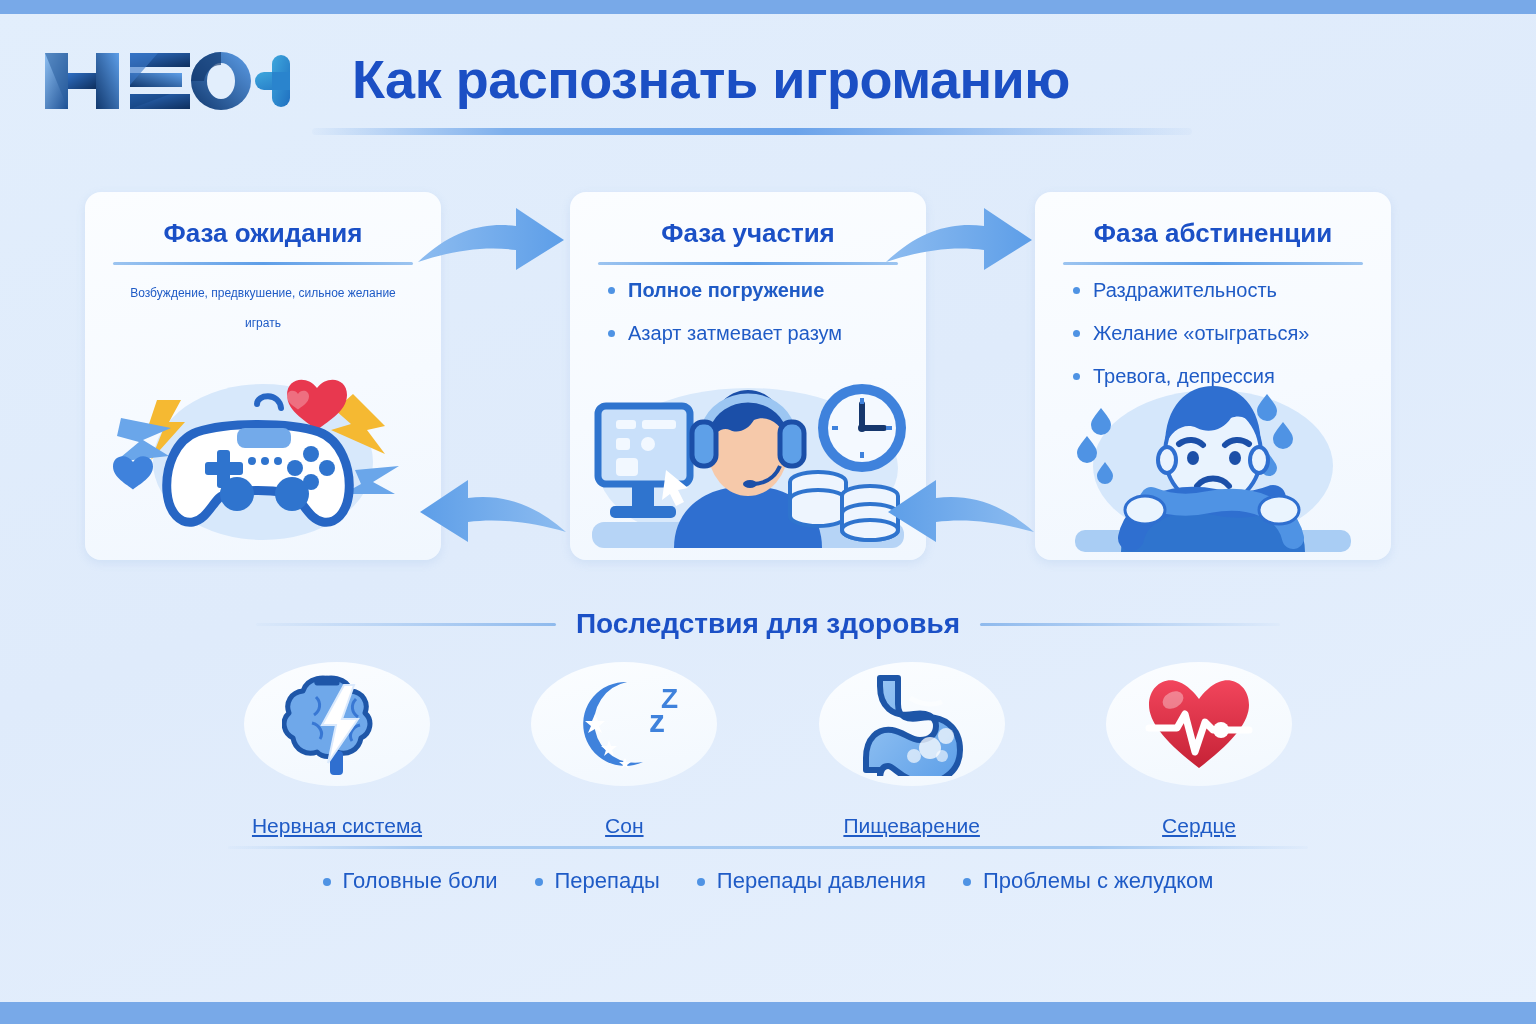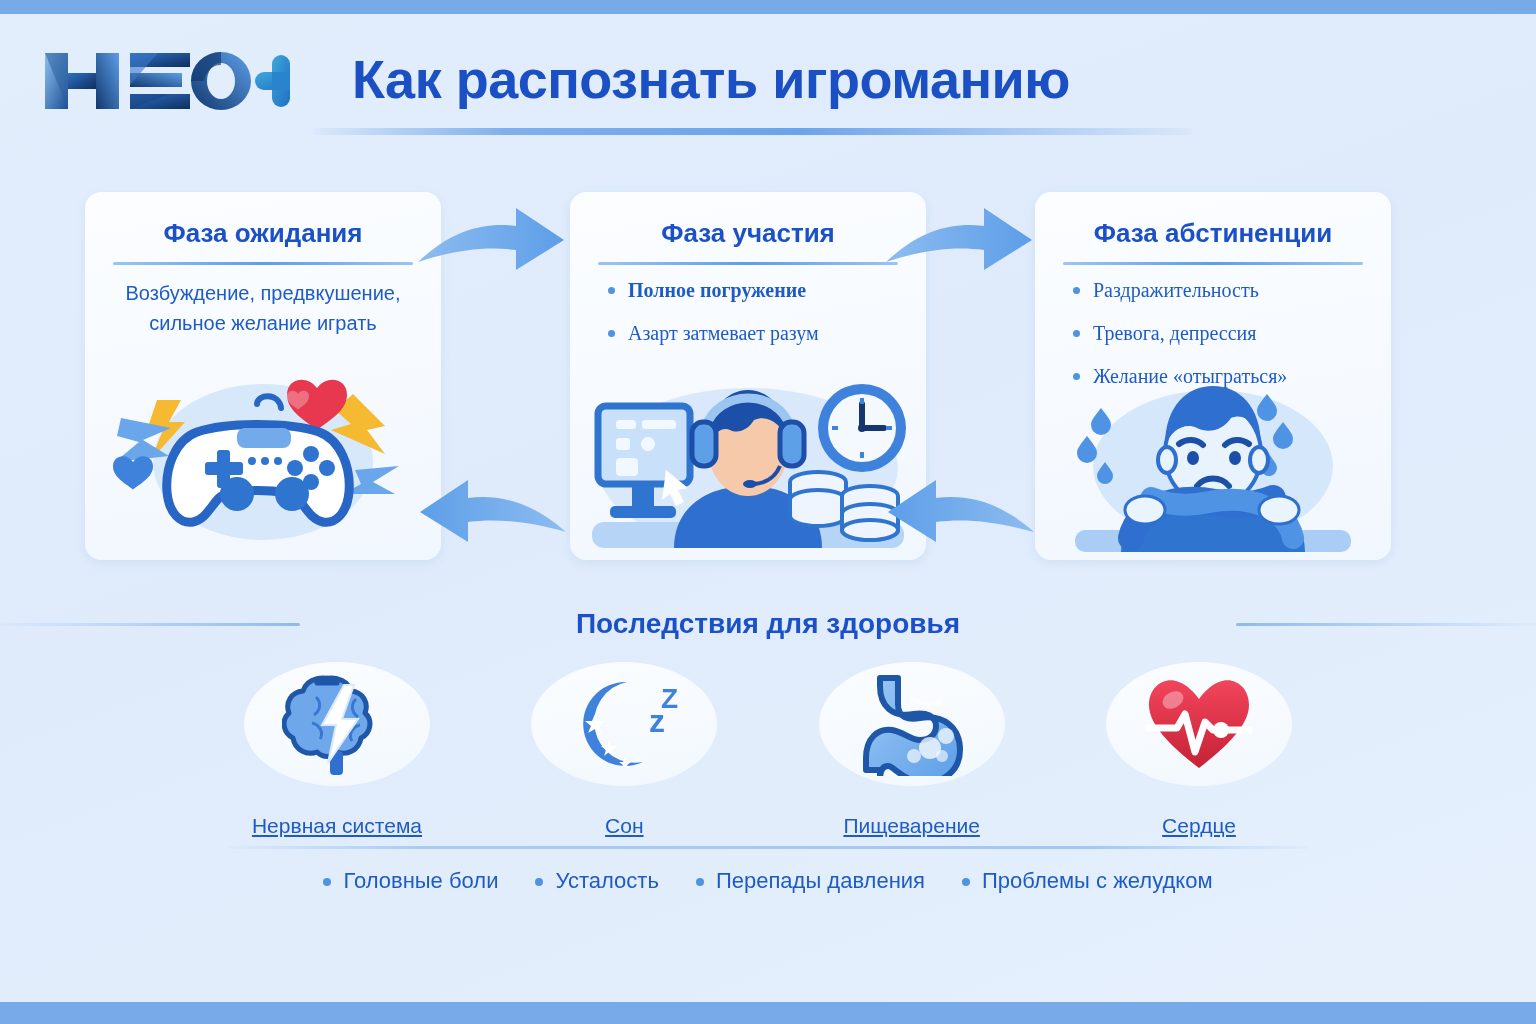--- a/index.html
+++ b/index.html
@@ -93,31 +93,30 @@
     border-radius: 2px;
     background: linear-gradient(90deg, #9cc4f0, #5e9ee8 50%, #9cc4f0);
   }
   .card-body {
     position: absolute;
     top: 86px;
     left: 20px;
     width: 316px;
   }
   .card-para {
-    font-size: 20px;
+    font-size: 12px;
     line-height: 30px;
     color: #1f5bc6;
     text-align: center;
     padding: 0 6px;
   }
   .bullet-list {
     list-style: none;
     margin: 0;
     padding: 0 0 0 14px;
-    font-family: Liberation Serif, serif;
   }
   .bullet-list li {
     position: relative;
     font-size: 20px;
     line-height: 24px;
     color: #1f5bc6;
     padding: 0 0 19px 24px;
     white-space: nowrap;
   }
   .bullet-list li.strong { font-weight: bold; }
@@ -152,21 +151,21 @@
   .arrow.a-bot2 { left: 880px; top: 472px; }
 
   
   .section-head {
     position: absolute;
     left: 0;
     top: 608px;
     width: 1536px;
     display: flex;
     align-items: center;
-    justify-content: space-between;
+    justify-content: center;
     gap: 20px;
   }
   .section-rule {
     width: 300px;
     height: 3px;
     border-radius: 2px;
   }
   .section-rule.left {
     background: linear-gradient(90deg, rgba(140,185,235,0.05), #8fbaed);
   }
@@ -400,22 +399,22 @@
       </svg>
     </div>
   </div>
 
   <div class="card c3">
     <div class="card-title">Фаза абстиненции</div>
     <div class="card-rule"></div>
     <div class="card-body">
       <ul class="bullet-list">
         <li>Раздражительность</li>
+        <li>Желание «отыграться»</li>
         <li>Тревога, депрессия</li>
-        <li>Желание «отыграться»</li>
       </ul>
     </div>
     <div class="card-art">
       <svg width="356" height="190" viewBox="0 0 356 190">
         <ellipse cx="178" cy="96" rx="120" ry="76" fill="#d5e7fb"></ellipse>
         <rect x="40" y="160" width="276" height="22" rx="10" fill="#a9cdf4"></rect>
 
         <path d="M66,38 c6,8 10,12 10,17 a10,10 0 0 1 -20,0 c0,-5 4,-9 10,-17 z" fill="#4f93e4"></path>
         <path d="M52,66 c6,8 10,12 10,17 a10,10 0 0 1 -20,0 c0,-5 4,-9 10,-17 z" fill="#4f93e4"></path>
         <path d="M70,92 c5,7 8,10 8,14 a8,8 0 0 1 -16,0 c0,-4 3,-7 8,-14 z" fill="#4f93e4"></path>
@@ -552,18 +551,18 @@
         </svg>
       </div>
       <div class="icon-label">Сердце</div>
     </div>
 
   </div>
 
   <div class="symptoms-rule"></div>
   <div class="symptoms-row">
     <div class="symptom">Головные боли</div>
-    <div class="symptom">Усталость</div>
+    <div class="symptom">Перепады</div>
     <div class="symptom">Перепады давления</div>
     <div class="symptom">Проблемы с желудком</div>
   </div>
 
 </div>
 
 </body></html>

